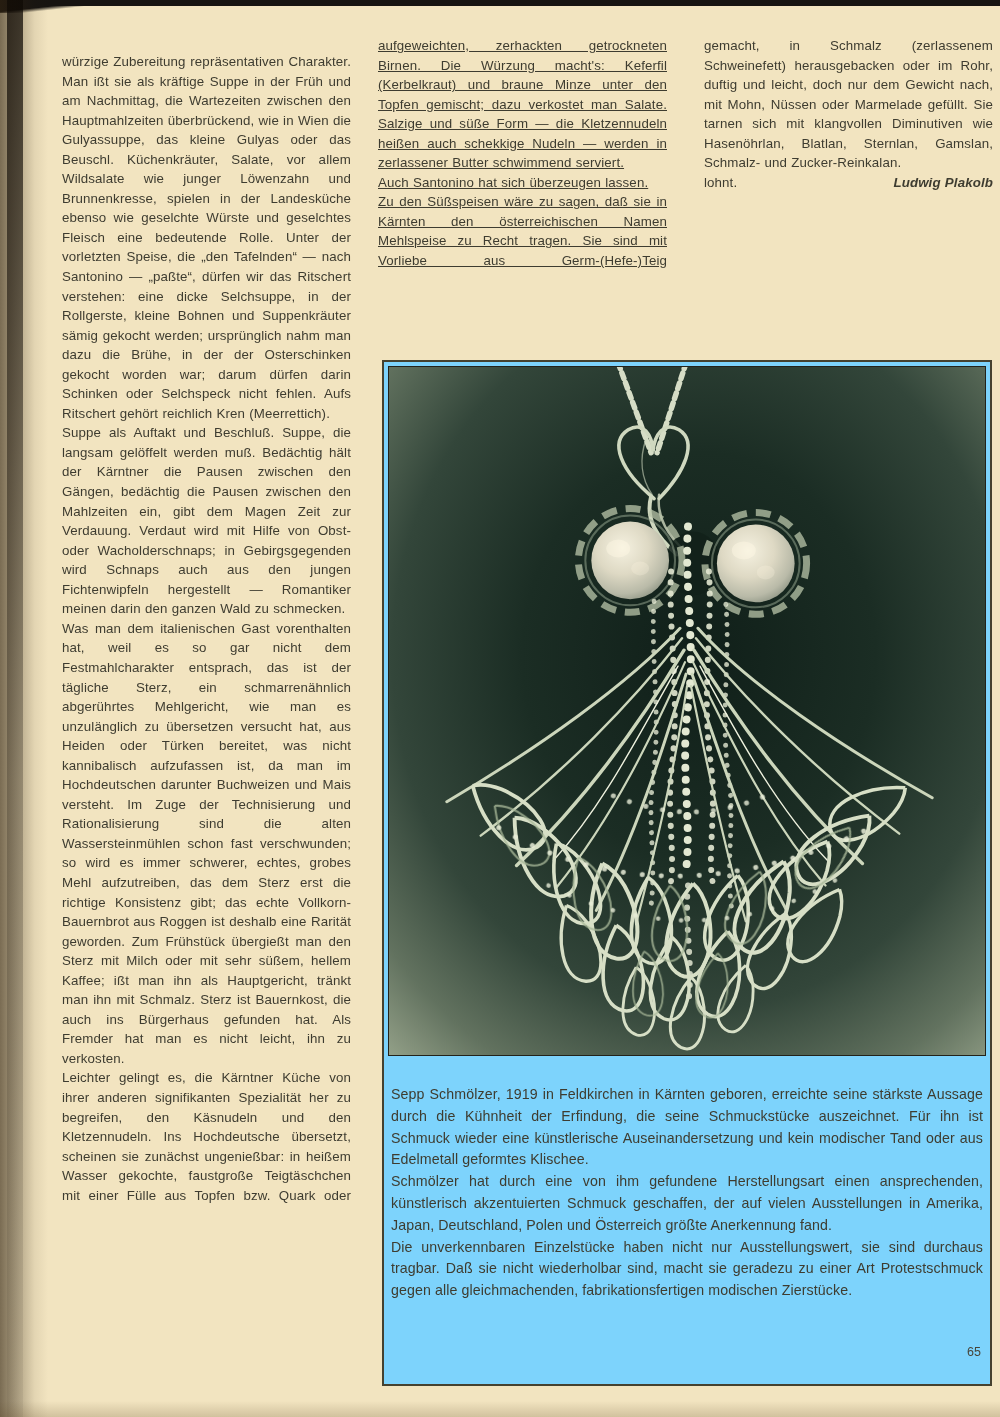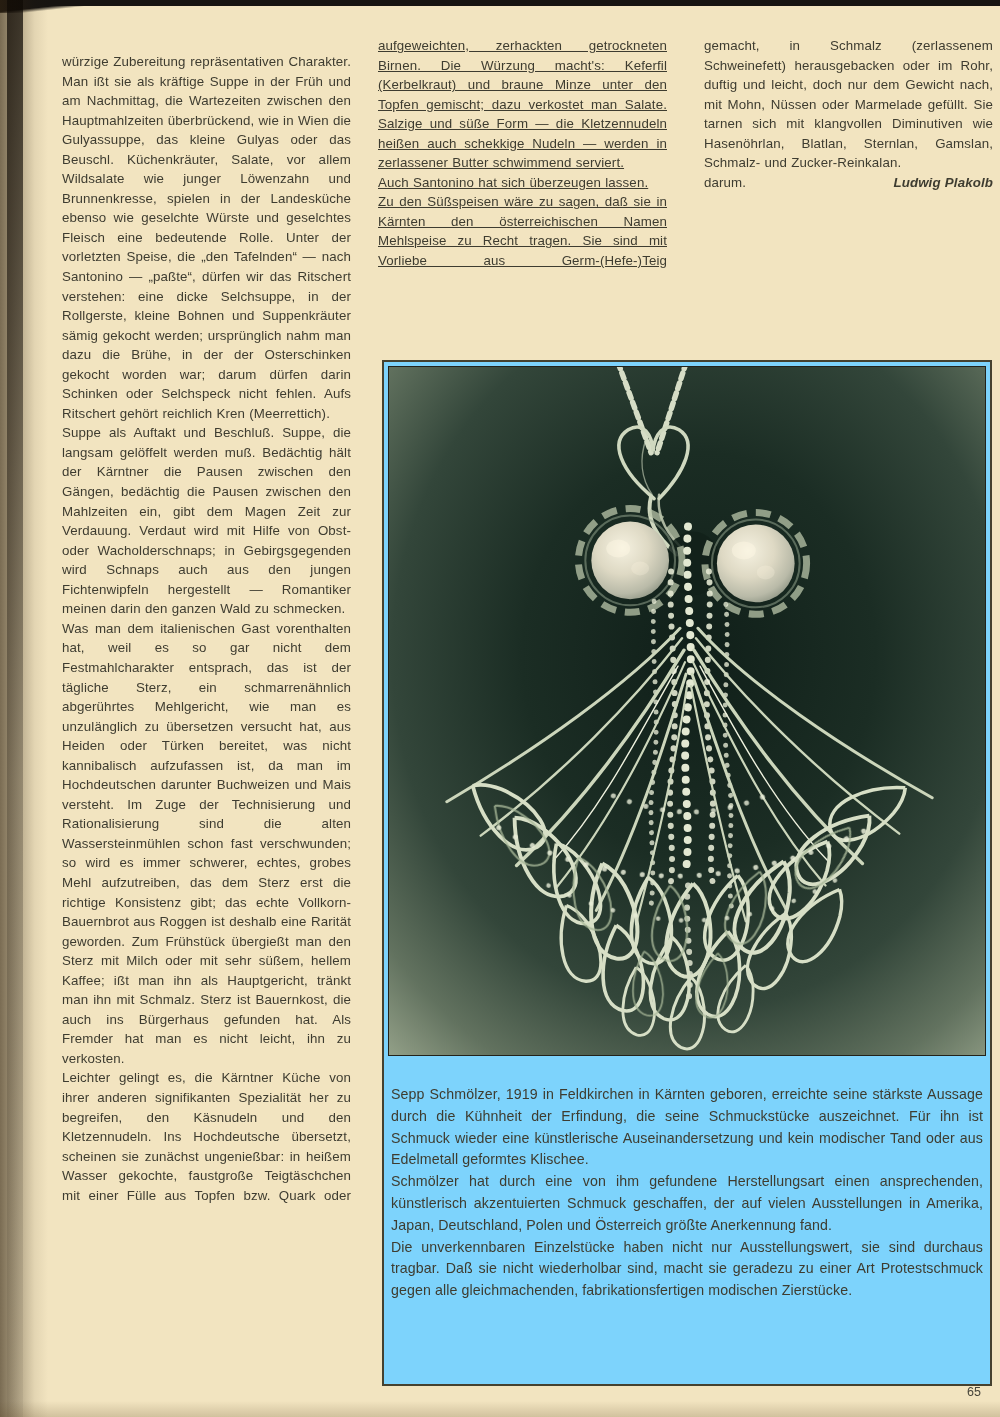--- a/index.html
+++ b/index.html
@@ -28,21 +28,21 @@
   #col3{left:704px;top:36px;}
   
   .feature{position:absolute;left:382px;top:360px;width:610px;height:1026px;
            border:2px solid #45412f;box-sizing:border-box;background:#7dd3fc;}
   .photo-frame{position:absolute;left:4px;top:4px;width:598px;height:690px;
            border:1px solid #23221a;box-sizing:border-box;background:#1c2e25;overflow:hidden;}
   .photo-frame svg{display:block;width:100%;height:100%;}
   .caption{position:absolute;left:7px;right:7px;top:722px;font-size:14.2px;
            line-height:21.8px;text-align:justify;letter-spacing:.1px;}
   .caption p{margin:0;}
-  .pagenum{position:absolute;left:967px;top:1385px;font-size:12.5px;color:#47453a;}
+  .pagenum{position:absolute;left:967px;top:1345px;font-size:12.5px;color:#47453a;}
 </style>
 </head>
 <body>
 
 <div class="page">
   <div class="top-bar"></div>
   <div class="top-bar-left"></div>
   <div class="gutter-shadow"></div>
   <div class="gutter-dark"></div>
 
@@ -55,21 +55,21 @@
 
   <div class="col" id="col2">
     <p>aufgeweichten, zerhackten getrockneten Birnen. Die Würzung macht's: Keferfil (Kerbelkraut) und braune Minze unter den Topfen gemischt; dazu verkostet man Salate. Salzige und süße Form — die Kletzennudeln heißen auch schekkige Nudeln — werden in zerlassener Butter schwimmend serviert.</p>
     <p>Auch Santonino hat sich überzeugen lassen.</p>
     <p class="cont">Zu den Süßspeisen wäre zu sagen, daß sie in Kärnten den österreichischen Namen Mehlspeise zu Recht tragen. Sie sind mit Vorliebe aus Germ-(Hefe-)Teig</p>
   </div>
 
   <div class="col" id="col3">
     <p>gemacht, in Schmalz (zerlassenem Schweinefett) herausgebacken oder im Rohr, duftig und leicht, doch nur dem Gewicht nach, mit Mohn, Nüssen oder Marmelade gefüllt. Sie tarnen sich mit klangvollen Diminutiven wie Hasenöhrlan, Blatlan, Sternlan, Gamslan, Schmalz- und Zucker-Reinkalan.</p>
     <p class="line-split">
-      <span>darum.</span>
+      <span>lohnt.</span>
       <b>Ludwig Plakolb</b>
     </p>
   </div>
 
   <div class="feature">
     <div class="photo-frame">
       <svg viewBox="0 0 598 690" preserveAspectRatio="none" role="img">
         <defs>
           <radialGradient id="bgGrad" cx="52%" cy="42%" r="78%">
             <stop offset="0%" stop-color="#101f19"></stop>

